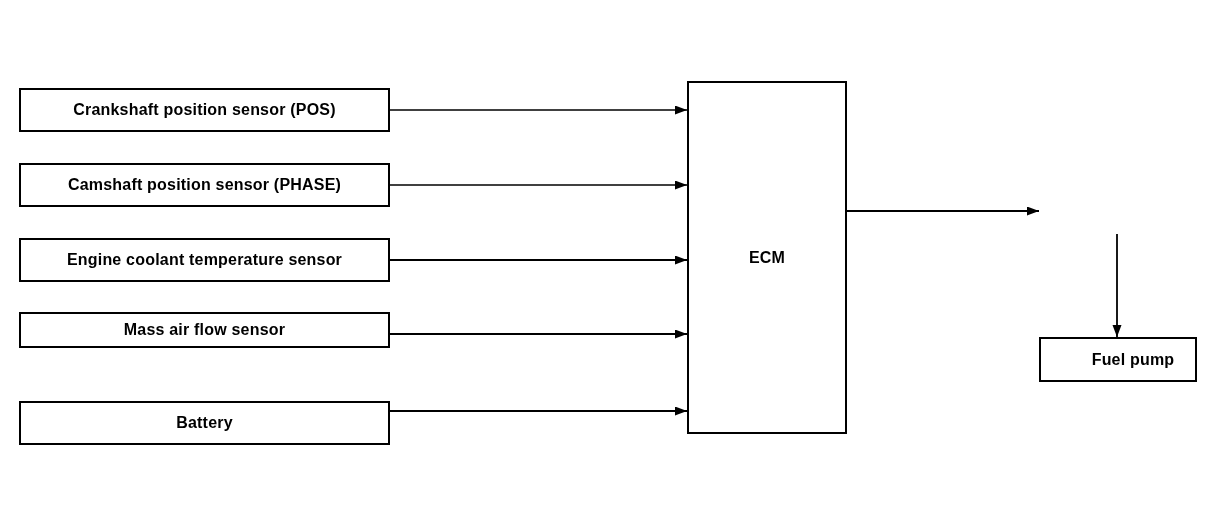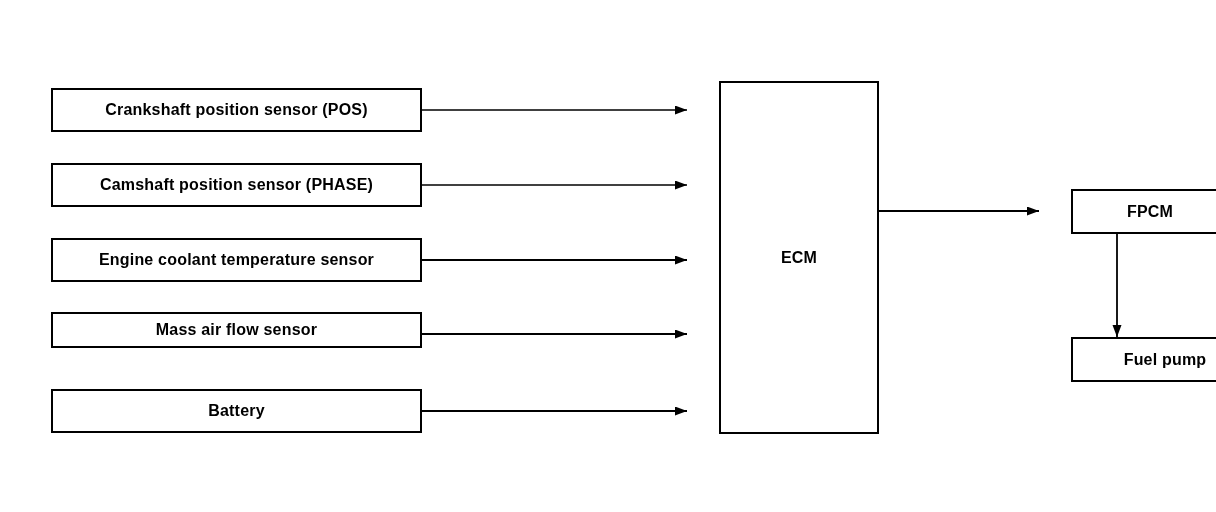--- a/index.html
+++ b/index.html
@@ -28,27 +28,26 @@
     border: 2px solid #000000;
     background: #ffffff;
     display: flex;
     align-items: center;
     justify-content: center;
     text-align: center;
     font-weight: bold;
     font-size: 16px;
     color: #000000;
     letter-spacing: 0.2px;
-    margin-left: 32px;
   }
   .node-crankshaft { left: 19px;  top: 88px;  width: 371px; height: 44px; }
   .node-camshaft   { left: 19px;  top: 163px; width: 371px; height: 44px; }
   .node-coolant    { left: 19px;  top: 238px; width: 371px; height: 44px; }
   .node-maf        { left: 19px;  top: 312px; width: 371px; height: 36px; }
-  .node-battery    { left: 19px;  top: 389px; width: 371px; height: 44px; }
+  .node-battery    { left: 19px;  top: 401px; width: 371px; height: 44px; }
   .node-ecm        { left: 687px; top: 81px;  width: 160px; height: 353px; }
   .node-fpcm       { left: 1039px; top: 189px; width: 158px; height: 45px; }
   .node-fuelpump   { left: 1039px; top: 337px; width: 158px; height: 45px; padding-left: 30px; }
 </style>
 </head>
 <body>
 
 <div class="diagram-canvas">
 
   <svg class="edges-layer" viewBox="0 0 1216 512" xmlns="http://www.w3.org/2000/svg" aria-hidden="true">
@@ -83,21 +82,18 @@
   </div>
 
   <div class="node node-battery">
     <span>Battery</span>
   </div>
 
   <div class="node node-ecm">
     <span>ECM</span>
   </div>
 
-  <div class="node node-fpcm">
-    <span>FPCM</span>
-  </div>
 
   <div class="node node-fuelpump">
     <span>Fuel pump</span>
   </div>
 
 </div>
 
 </body></html>

